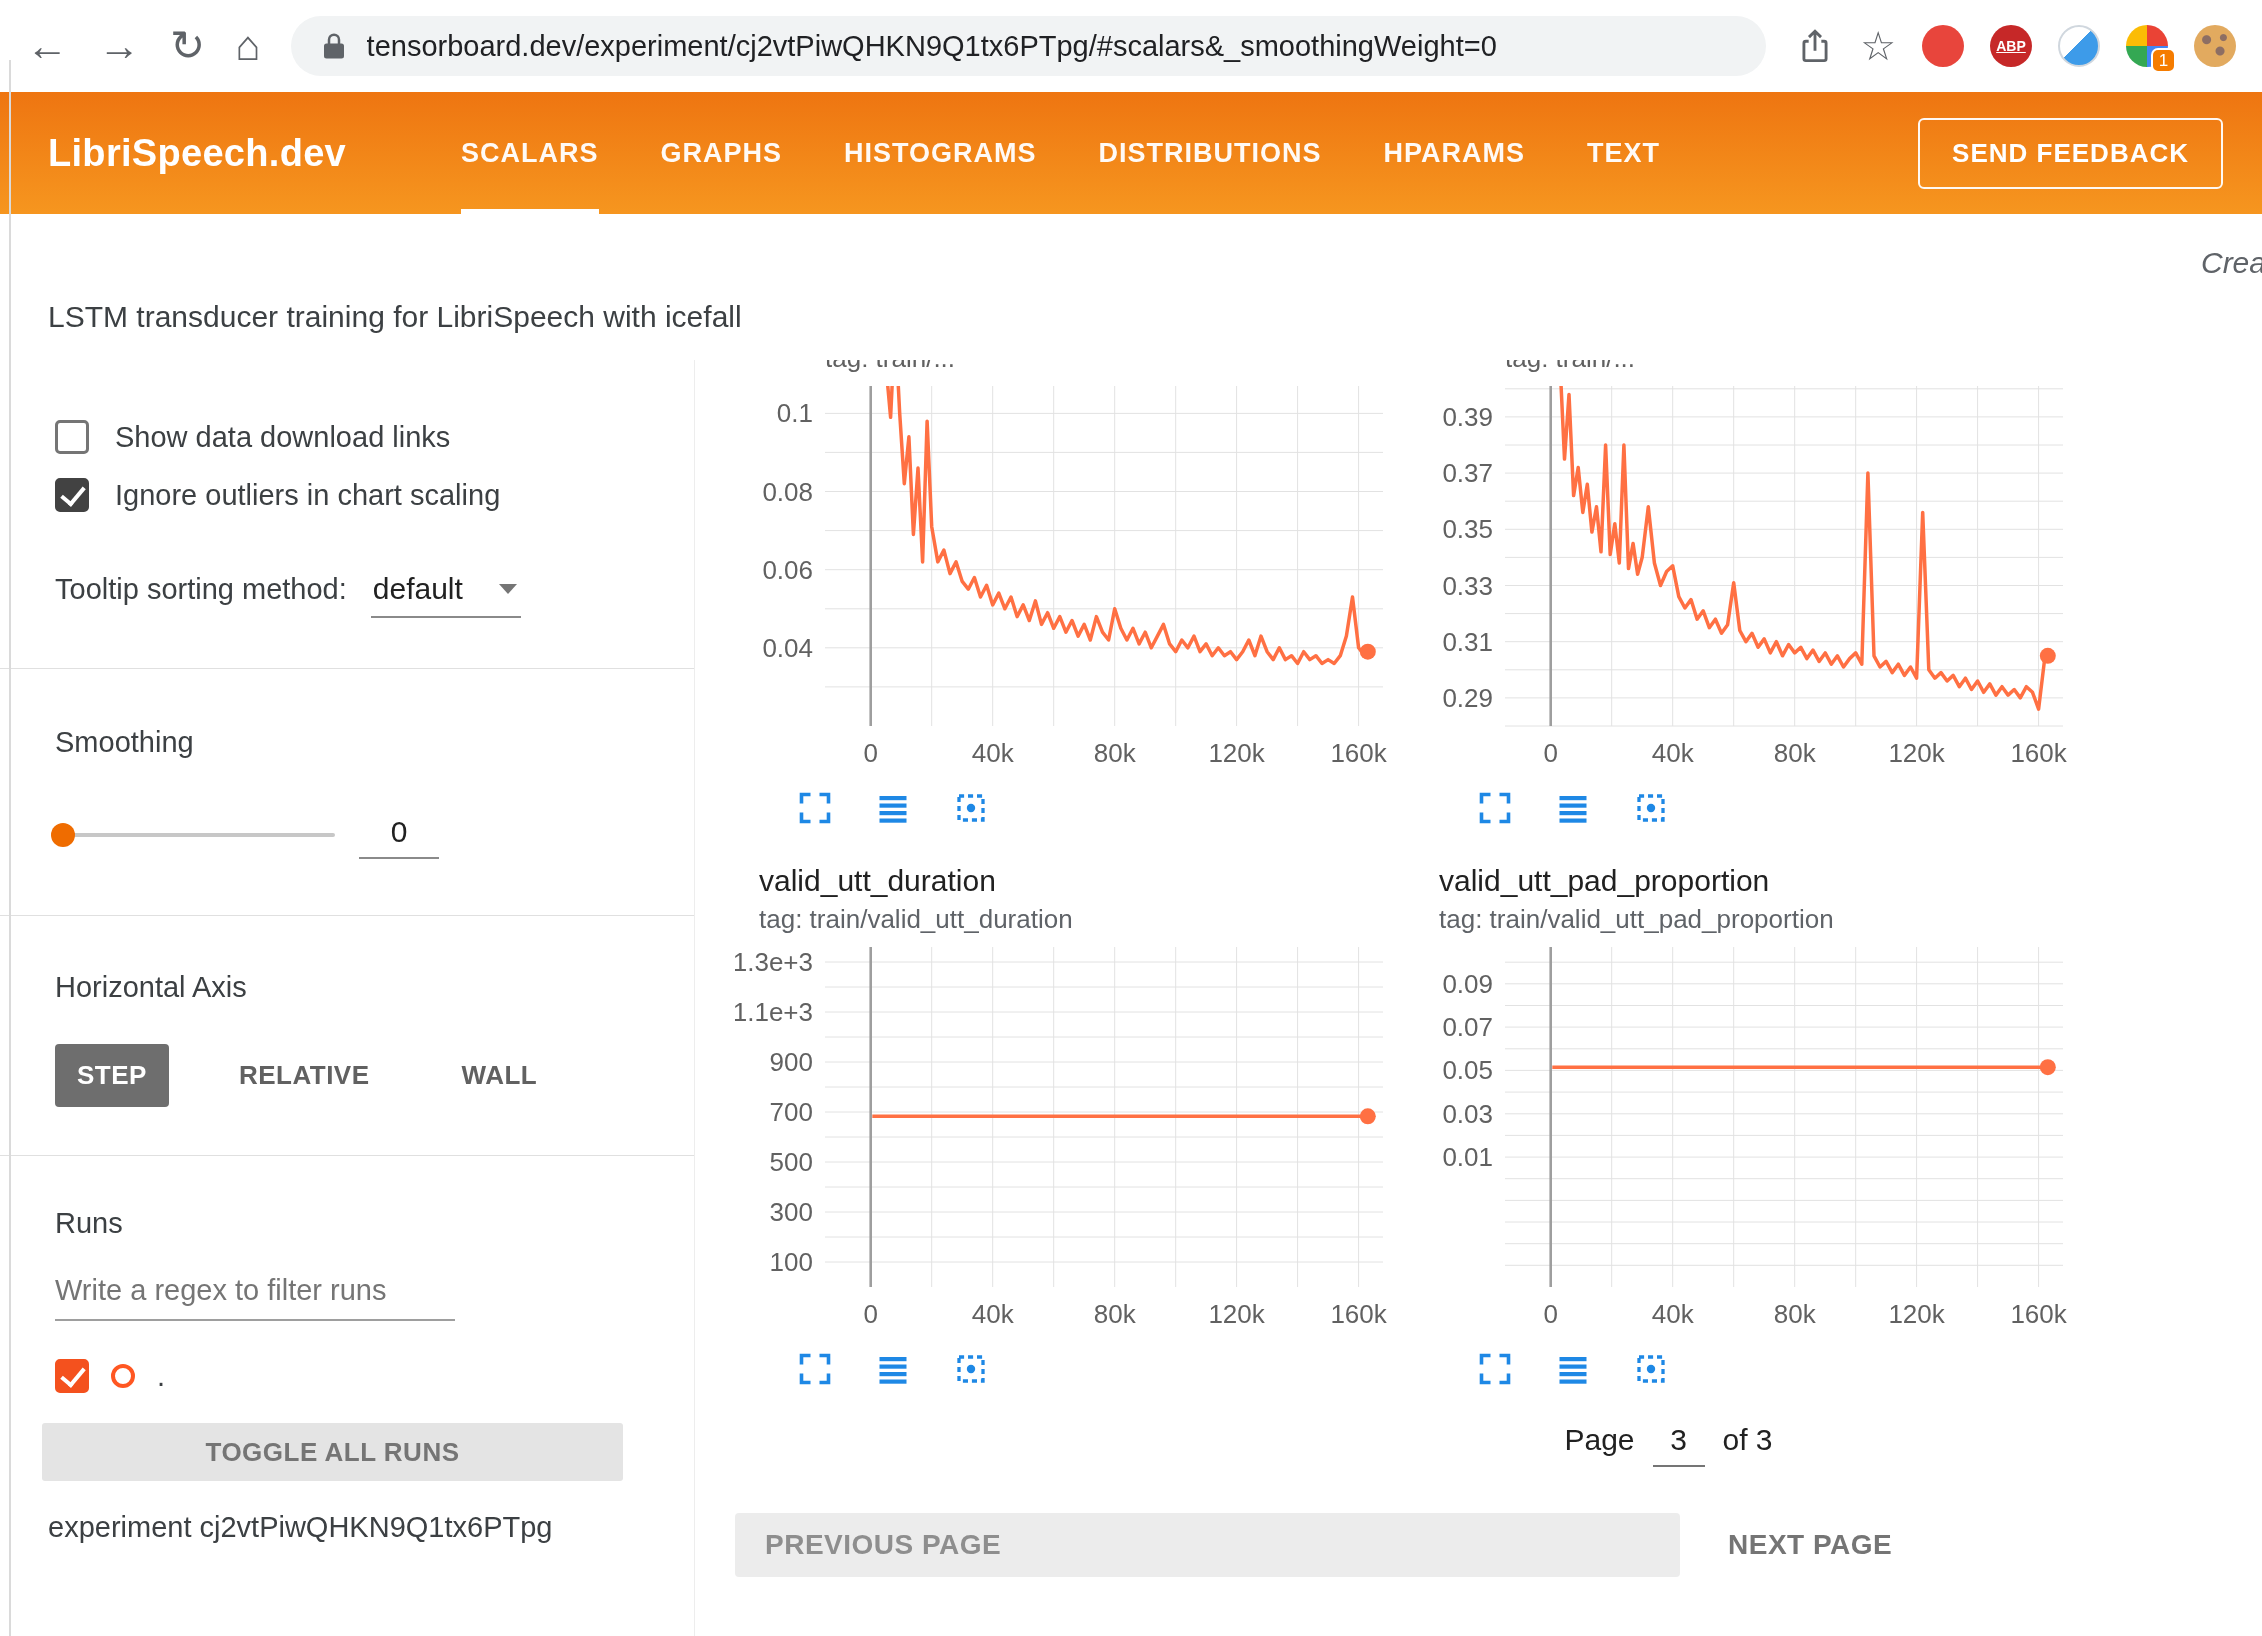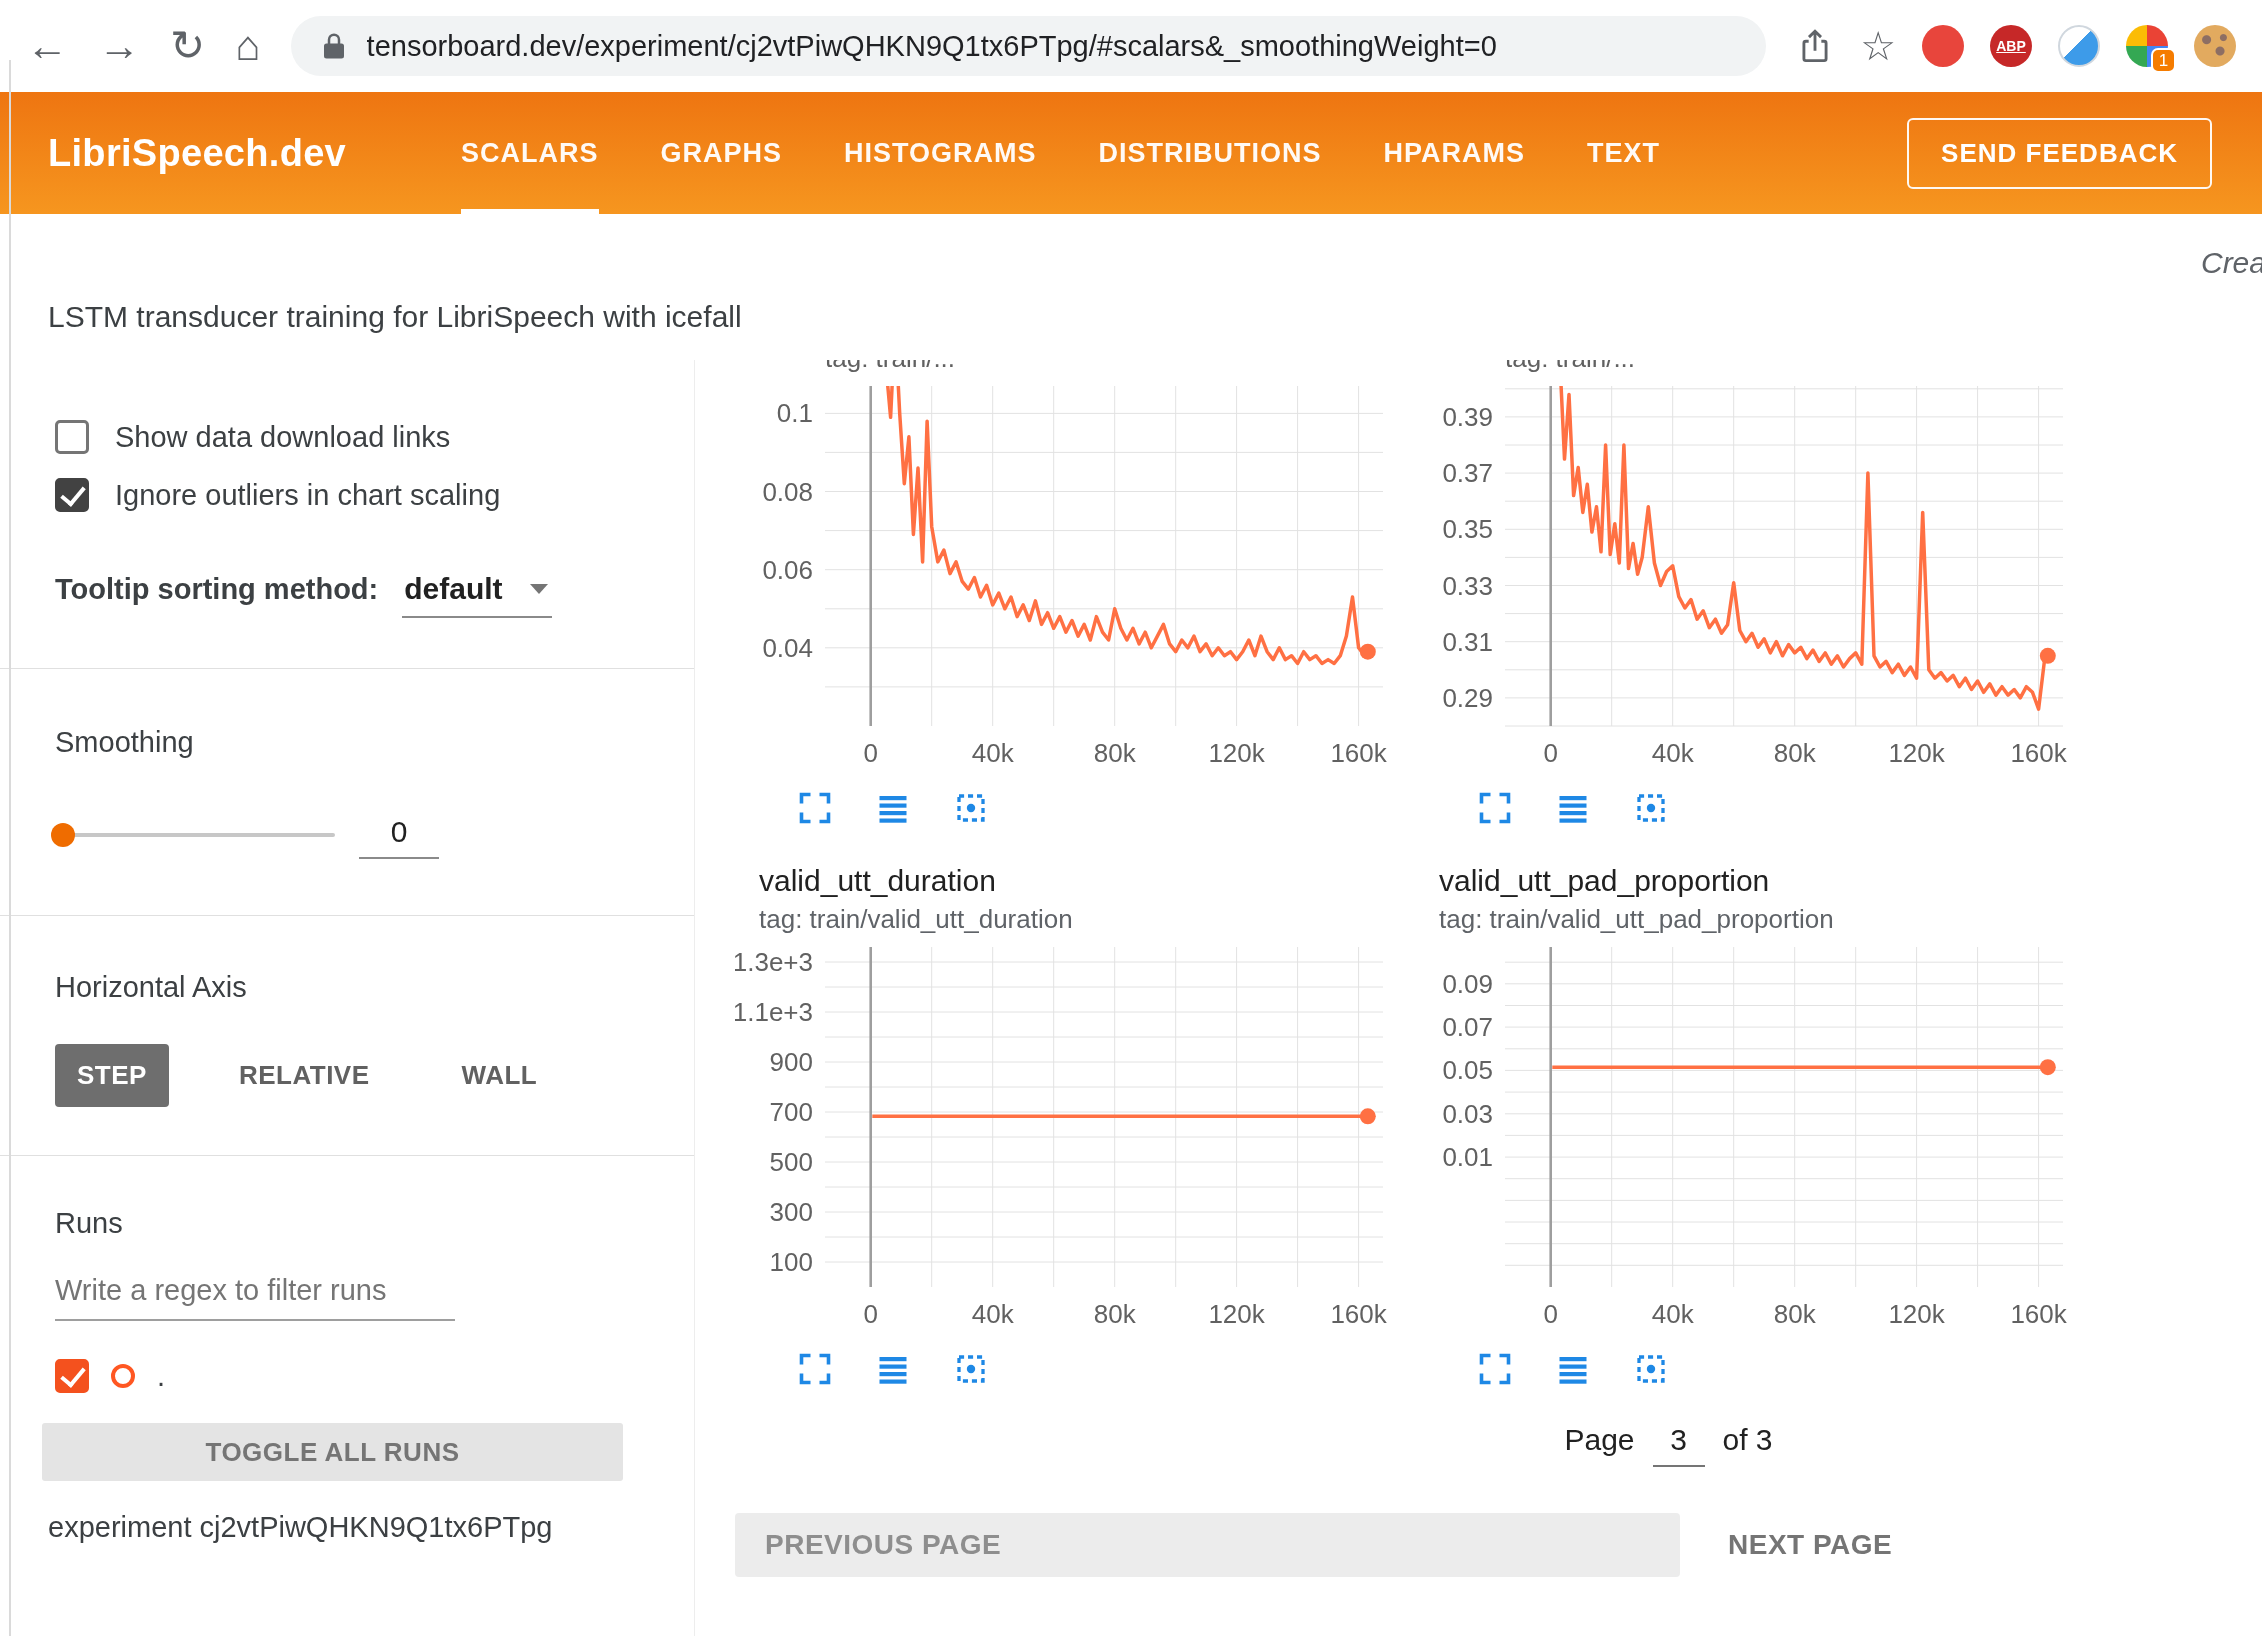--- a/index.html
+++ b/index.html
@@ -24,21 +24,21 @@
            width:25px; height:25px; border-radius:7px; display:flex; align-items:center; justify-content:center; border:2px solid #fff; }
   .star { font-size:40px; color:#5f6368; }
 
   
   .tb-header { height:122px; background:linear-gradient(180deg,#ee7511,#f6961f); display:flex; align-items:center; padding:0 0 0 48px; color:#fff; }
   .logo { font-size:38px; font-weight:bold; margin-right:115px; letter-spacing:0.3px; }
   .tb-nav { display:flex; align-items:stretch; height:122px; gap:62px; }
   .nav-item { display:flex; align-items:center; font-size:27px; font-weight:bold; letter-spacing:1px;
               color:rgba(255,255,255,0.96); border-bottom:5px solid transparent; padding-top:5px; cursor:pointer; }
   .nav-item.active { border-bottom-color:#fff; }
-  .feedback-btn { margin-left:auto; margin-right:50px; border:2px solid rgba(255,255,255,0.95); border-radius:6px;
+  .feedback-btn { margin-left:auto; margin-right:39px; border:2px solid rgba(255,255,255,0.95); border-radius:6px;
                   padding:18px 32px; font-size:26px; font-weight:bold; letter-spacing:1px; cursor:pointer; }
 
   
   .subheader { height:146px; position:relative; }
   .created { position:absolute; top:32px; right:-4px; font-style:italic; color:#5f6368; font-size:30px; white-space:nowrap; }
   .description { position:absolute; left:48px; bottom:26px; font-size:30px; color:#3c4043; }
 
   
   .content { display:flex; height:1276px; position:relative; }
   .left-scroll-line { position:absolute; left:9px; top:-300px; bottom:0; width:2px; background:#dadada; }
@@ -160,21 +160,21 @@
     <div class="sidebar">
       <div class="sb-section" style="padding-top:60px; padding-bottom:50px;">
         <div class="cb-row" style="margin-bottom:24px;">
           <span class="cbx"></span>
           <span>Show data download links</span>
         </div>
         <div class="cb-row">
           <span class="cbx on"></span>
           <span>Ignore outliers in chart scaling</span>
         </div>
-        <div class="tooltip-row" style="margin-top:58px;font-weight:bold;">
+        <div class="tooltip-row" style="margin-top:58px;">
           <span>Tooltip sorting method:</span>
           <span class="select-box">
             <span>default</span>
             <span class="caret"></span>
           </span>
         </div>
       </div>
       <div class="divider"></div>
 
       <div class="sb-section" style="padding-top:38px; padding-bottom:56px;">

